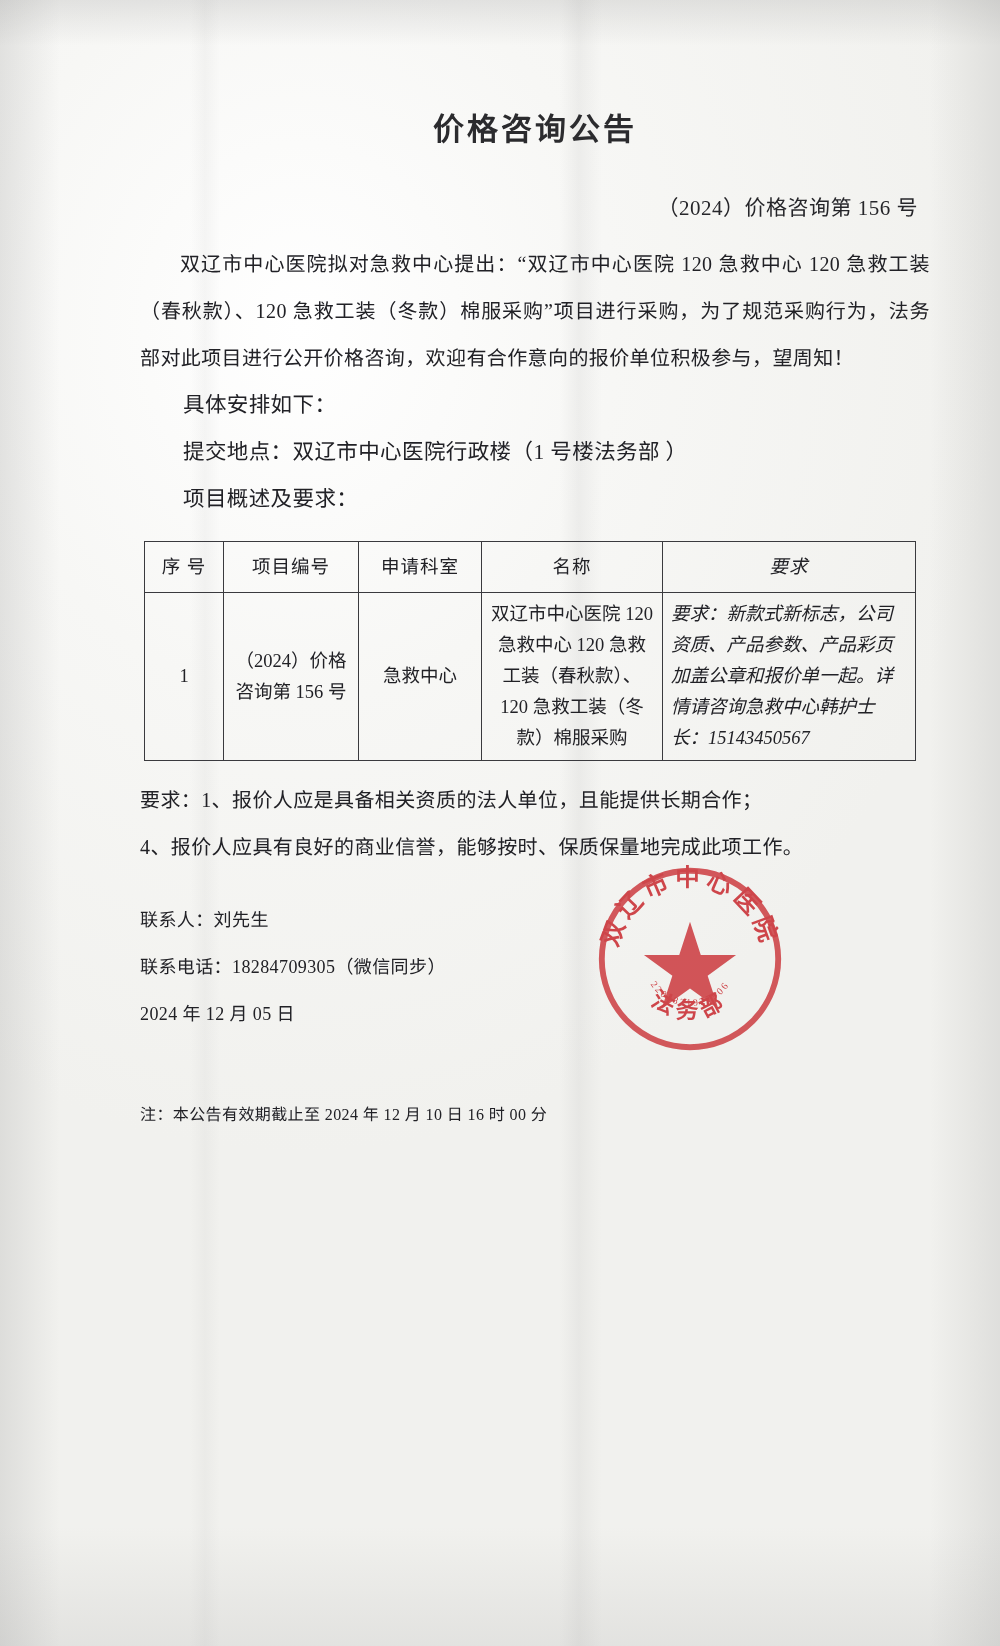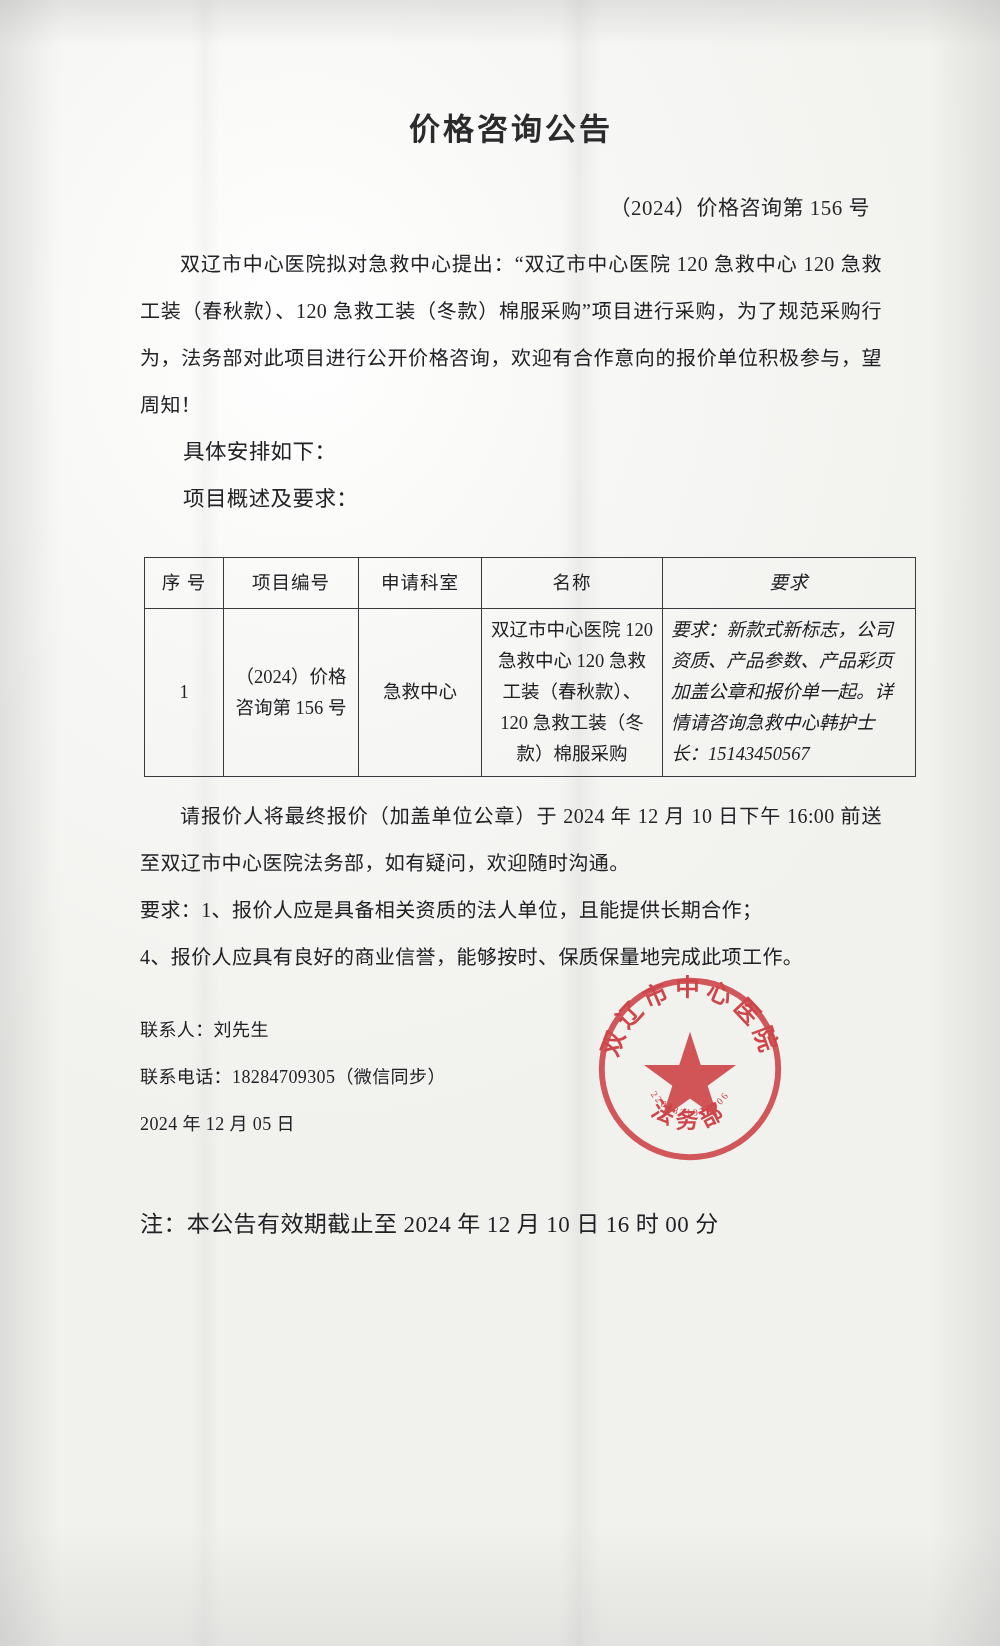--- a/index.html
+++ b/index.html
@@ -49,21 +49,21 @@
     position: absolute;
     top: 0; left: 190px;
     width: 30px; height: 100%;
     background: linear-gradient(90deg, rgba(170,170,170,0) 0%, rgba(168,168,168,.09) 50%, rgba(170,170,170,0) 100%);
     pointer-events: none;
   }
 
   .content {
     position: relative;
     z-index: 3;
-    padding: 0 118px 0 140px;
+    padding: 0 70px 0 140px;
   }
 
   .doc-title {
     text-align: center;
     font-size: 31px;
     font-weight: 700;
     letter-spacing: 3px;
     color: #2b2b2e;
     padding-top: 104px;
     font-family: "Liberation Serif", "DejaVu Serif", serif;
@@ -95,21 +95,21 @@
     line-height: 47px;
     color: #212126;
     margin: 0;
     text-indent: 2em;
     letter-spacing: .4px;
   }
 
   table.project-table {
     border-collapse: collapse;
     width: 706px;
-    margin: 34px 0 0 4px;
+    margin: 18px 0 0 4px;
     table-layout: fixed;
   }
   table.project-table th,
   table.project-table td {
     border: 1.4px solid #3a3a3e;
     color: #212126;
     font-size: 18.5px;
     line-height: 31px;
     padding: 6px 8px;
     vertical-align: middle;
@@ -143,21 +143,21 @@
     font-size: 18px;
     line-height: 47px;
     color: #212126;
     padding-right: 46px;
     letter-spacing: .4px;
   }
   .sign-line.contact { padding-right: 96px; }
   .sign-line.date { padding-right: 56px; }
 
   .footnote {
-    font-size: 23px;
+    font-size: 16px;
     line-height: 47px;
     color: #212126;
     margin-top: 14px;
     letter-spacing: .4px;
   }
 
   
   .seal {
     position: absolute;
     left: 452px;
@@ -188,20 +188,21 @@
     <div class="doc-title">价格咨询公告</div>
 
     <div class="doc-number">（2024）价格咨询第 156 号</div>
 
     <div class="para-block">
       <p class="body-line indent">双辽市中心医院拟对急救中心提出：“双辽市中心医院 120 急救中心 120 急救工装（春秋款）、120 急救工装（冬款）棉服采购”项目进行采购，为了规范采购行为，法务部对此项目进行公开价格咨询，欢迎有合作意向的报价单位积极参与，望周知！</p>
     </div>
 
     <p class="sub-line bold">具体安排如下：</p>
 
+    <p class="sub-line">提交地点：双辽市中心医院行政楼（1 号楼法务部 ）</p>
 
     <p class="sub-line">项目概述及要求：</p>
 
     <table class="project-table">
       <thead>
         <tr>
           <th class="col-seq">序  号</th>
           <th class="col-code">项目编号</th>
           <th class="col-dept">申请科室</th>
           <th class="col-name">名称</th>
@@ -213,21 +214,20 @@
           <td class="col-seq">1</td>
           <td class="col-code">（2024）价格咨询第 156 号</td>
           <td class="col-dept">急救中心</td>
           <td class="col-name cell-name">双辽市中心医院 120 急救中心 120 急救工装（春秋款）、120 急救工装（冬款）棉服采购</td>
           <td class="col-req cell-req">要求：新款式新标志，公司资质、产品参数、产品彩页加盖公章和报价单一起。详情请咨询急救中心韩护士长：15143450567</td>
         </tr>
       </tbody>
     </table>
 
     <div class="closing-block">
-      <p class="body-line indent">请报价人将最终报价（加盖单位公章）于 2024 年 12 月 10 日下午 16:00 前送至双辽市中心医院法务部，如有疑问，欢迎随时沟通。</p>
       <p class="body-line"><span class="bold">要求：</span><span>1、报价人应是具备相关资质的法人单位，且能提供长期合作；</span></p>
       <p class="body-line">4、报价人应具有良好的商业信誉，能够按时、保质保量地完成此项工作。</p>
     </div>
 
     <div class="sign-area">
 
       <div class="seal">
         <svg viewBox="0 0 200 200" xmlns="http://www.w3.org/2000/svg">
           <defs>
             <path id="arcTop" d="M 26,100 A 74,74 0 0 1 174,100"></path>

